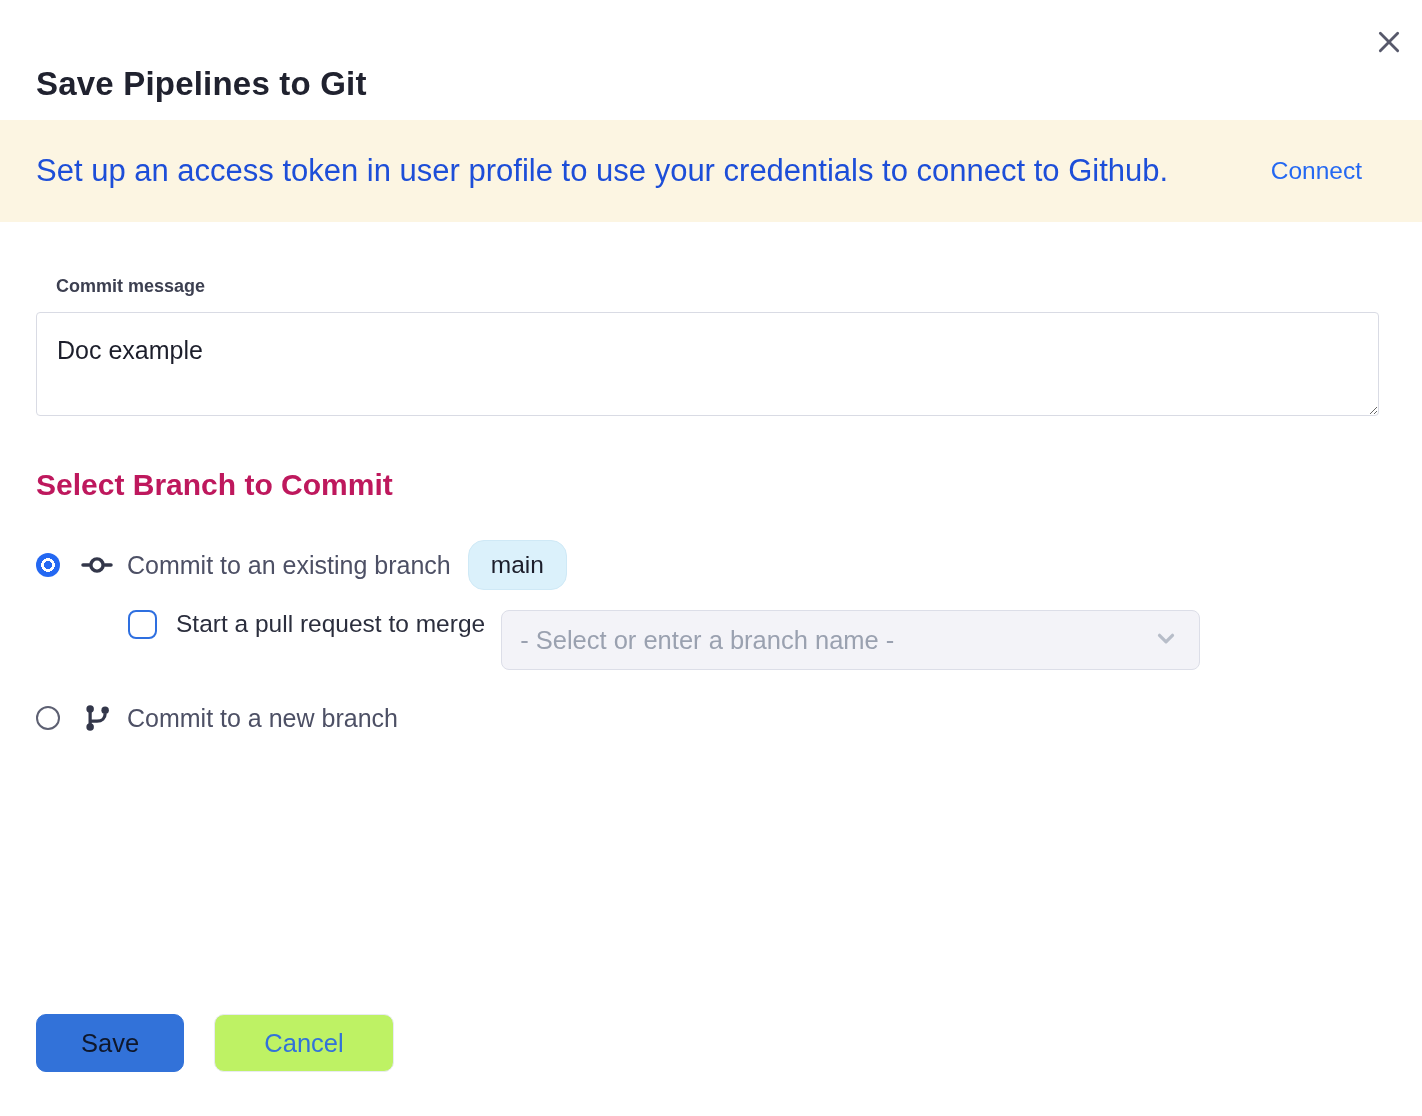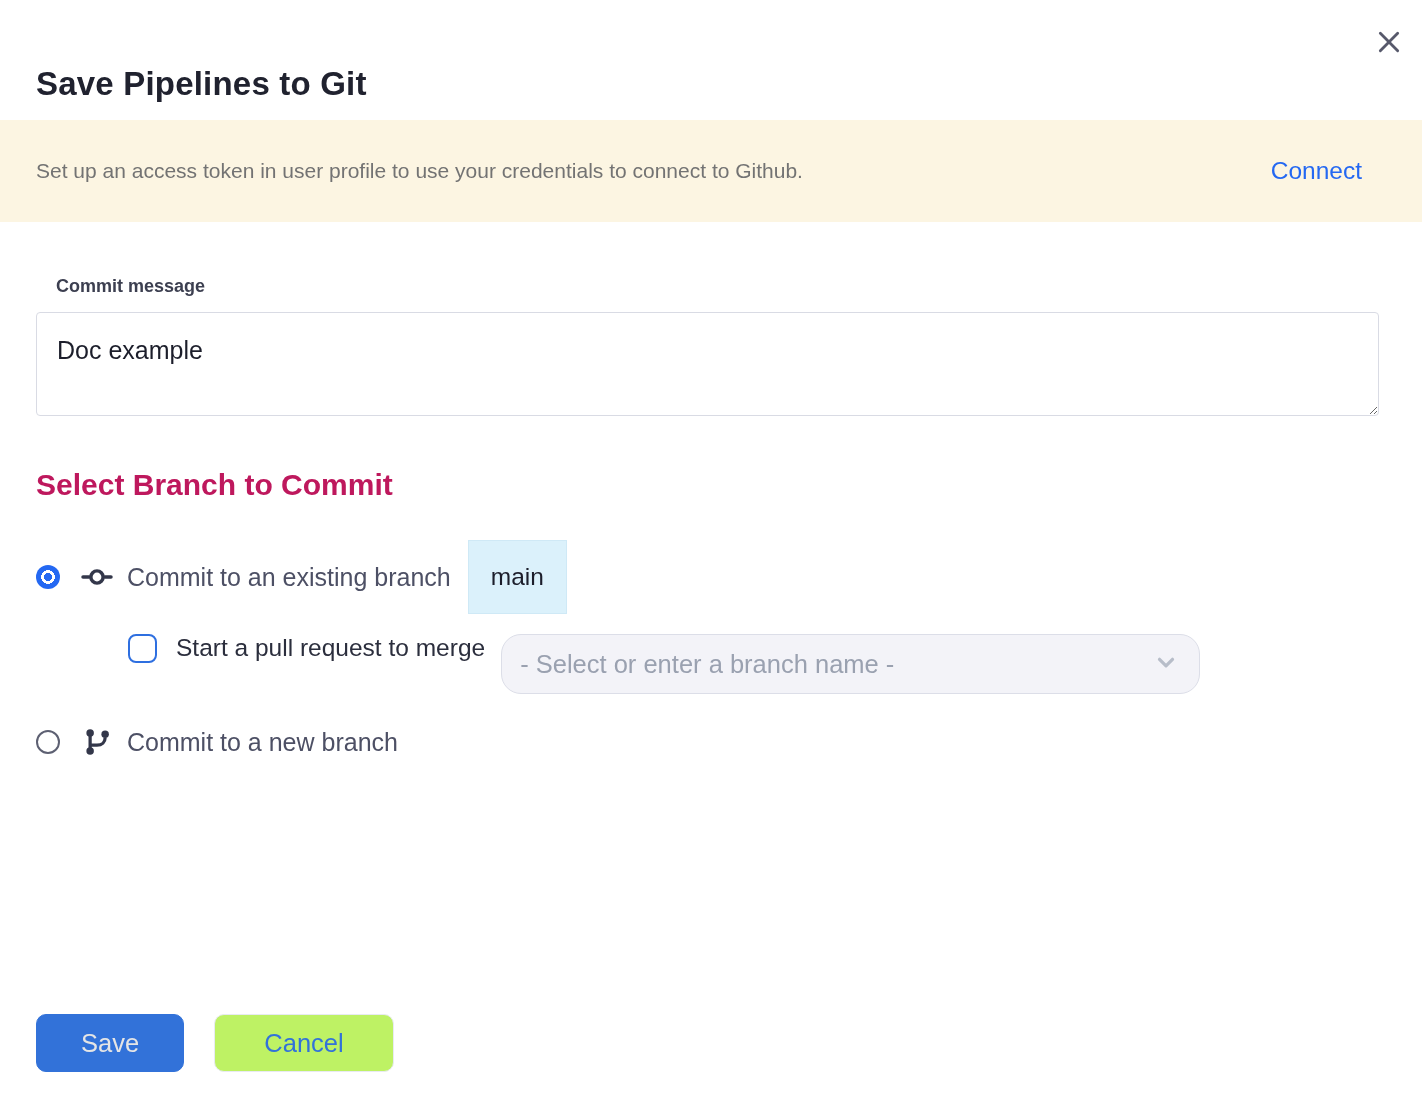--- a/index.html
+++ b/index.html
@@ -33,22 +33,22 @@
   .banner {
     width: 100%;
     height: 102px;
     background: #fcf5e2;
     display: flex;
     align-items: center;
     justify-content: space-between;
     padding: 0 60px 0 36px;
   }
   .banner-text {
-    font-size: 21px;
-    color: #737373;
+    font-size: 31px;
+    color: #1d4ed8;
   }
   .banner-link {
     font-size: 24.5px;
     color: #2468f2;
     cursor: pointer;
     text-decoration: none;
   }
   .content { padding: 0 43px 0 36px; }
   .field-label {
     margin-top: 54px;
@@ -109,22 +109,22 @@
   }
   .option-label {
     margin-left: 14px;
     font-size: 25px;
     color: #4d5065;
   }
   .branch-badge {
     margin-left: 17px;
     background: #dbf1fb;
     border: 1px solid #cfe9f6;
-    border-radius: 0;
-    padding: 22px 22px;
+    border-radius: 16px;
+    padding: 10px 22px;
     font-size: 24.5px;
     color: #1c1e2b;
   }
   .pr-row {
     display: flex;
     align-items: flex-start;
     margin-top: 20px;
     margin-left: 92px;
   }
   .checkbox {
@@ -140,21 +140,21 @@
     margin-left: 19px;
     font-size: 24.5px;
     color: #2b2e3d;
   }
   .branch-select {
     margin-left: 16px;
     width: 699px;
     height: 60px;
     background: #f3f3f8;
     border: 1px solid #dcdee8;
-    border-radius: 20px;
+    border-radius: 8px;
     display: flex;
     align-items: center;
     justify-content: space-between;
     padding: 0 20px 0 18px;
     cursor: pointer;
   }
   .select-placeholder {
     font-size: 25.5px;
     color: #9aa1b0;
   }
@@ -172,21 +172,21 @@
     font-size: 25.5px;
     cursor: pointer;
     display: flex;
     align-items: center;
     justify-content: center;
   }
   .btn-primary {
     width: 148px;
     background: #3272d9;
     border: 1px solid #3272d9;
-    color: #e5e5e5;
+    color: #0f172a;
   }
   .btn-secondary {
     margin-left: 30px;
     width: 180px;
     background: #bef264;
     border: 1px solid #e8eaf2;
     color: #3272d9;
   }
 </style>
 </head>

